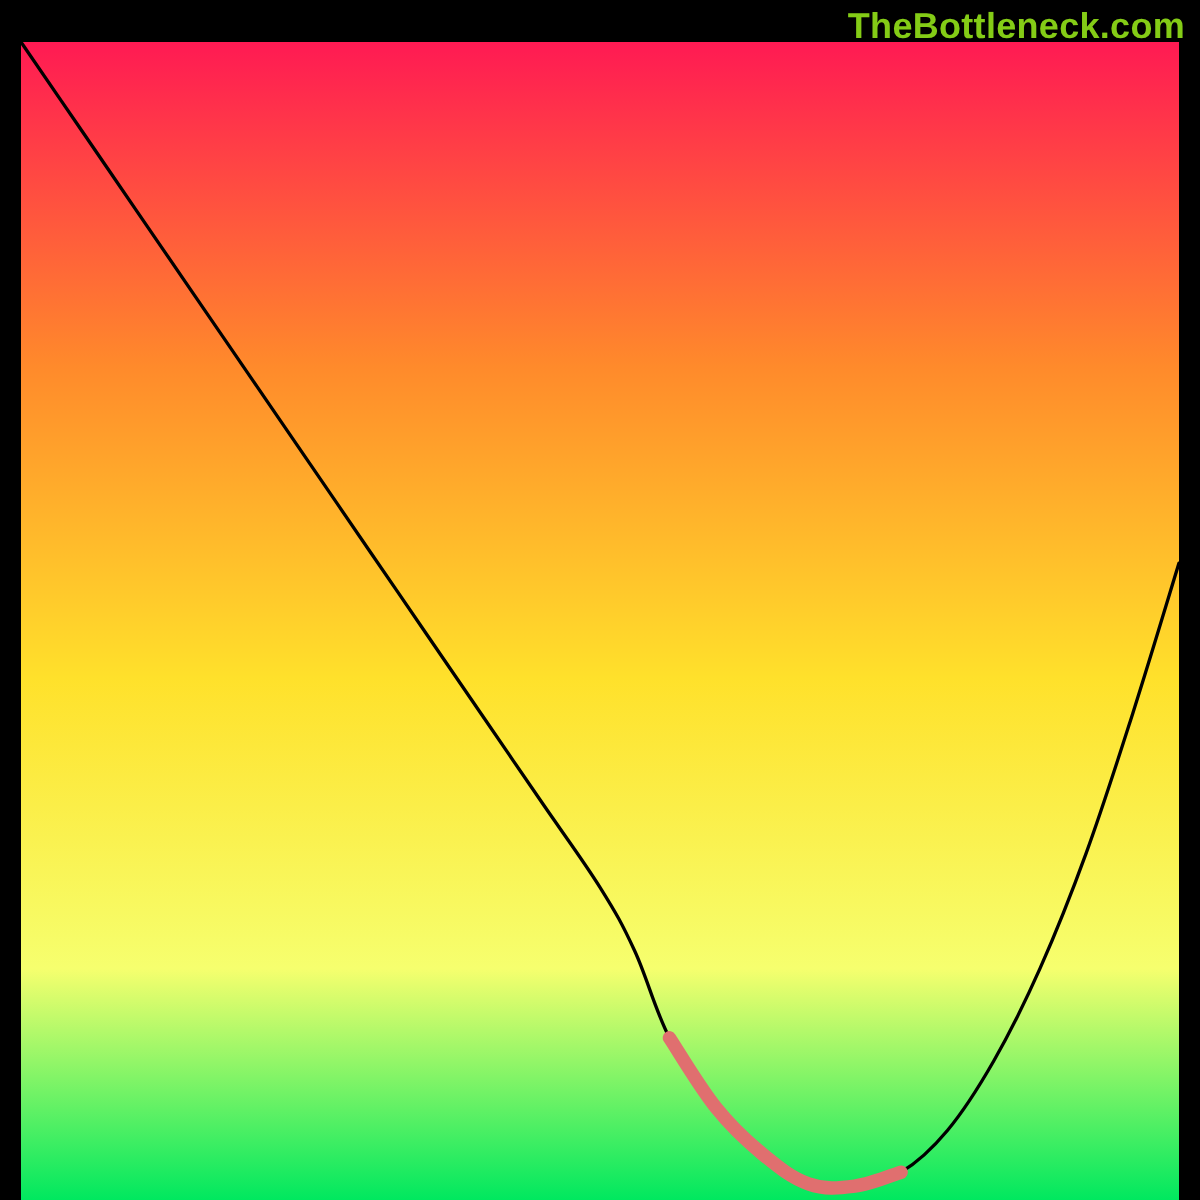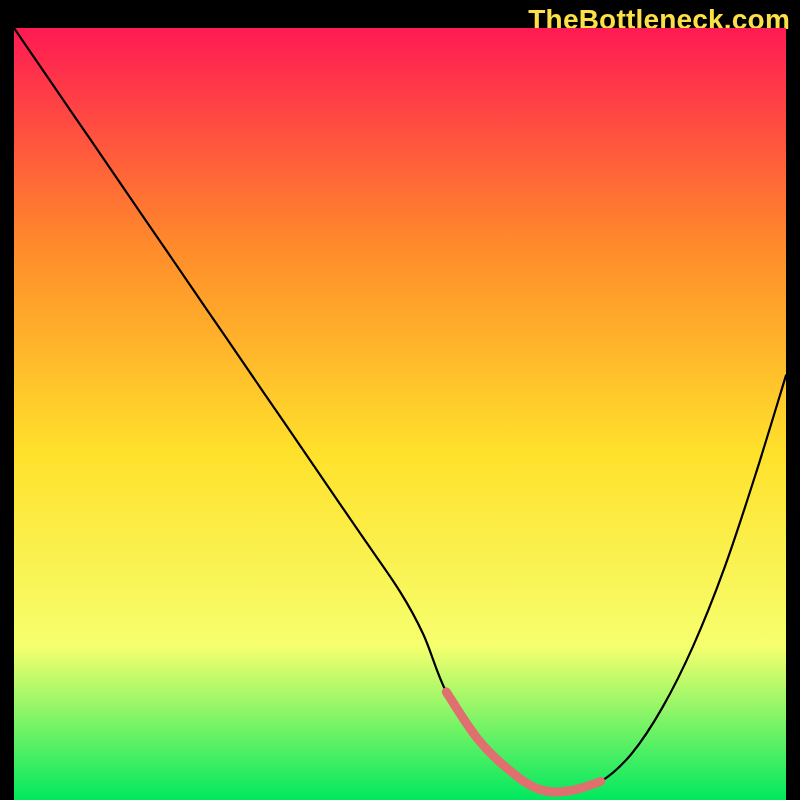--- a/index.html
+++ b/index.html
@@ -14,22 +14,22 @@
   .stage {
     position: relative;
     width: 800px;
     height: 800px;
     background: #000;
   }
   .watermark {
     position: absolute;
     top: 4px;
     right: 10px;
-    color: #fde047;
-    font-size: 28px;
+    color: #84cc16;
+    font-size: 24px;
     font-weight: 600;
     letter-spacing: 0.2px;
     user-select: none;
   }
   .plot {
     position: absolute;
     left: 14px;
     top: 28px;
     width: 772px;
     height: 772px;

